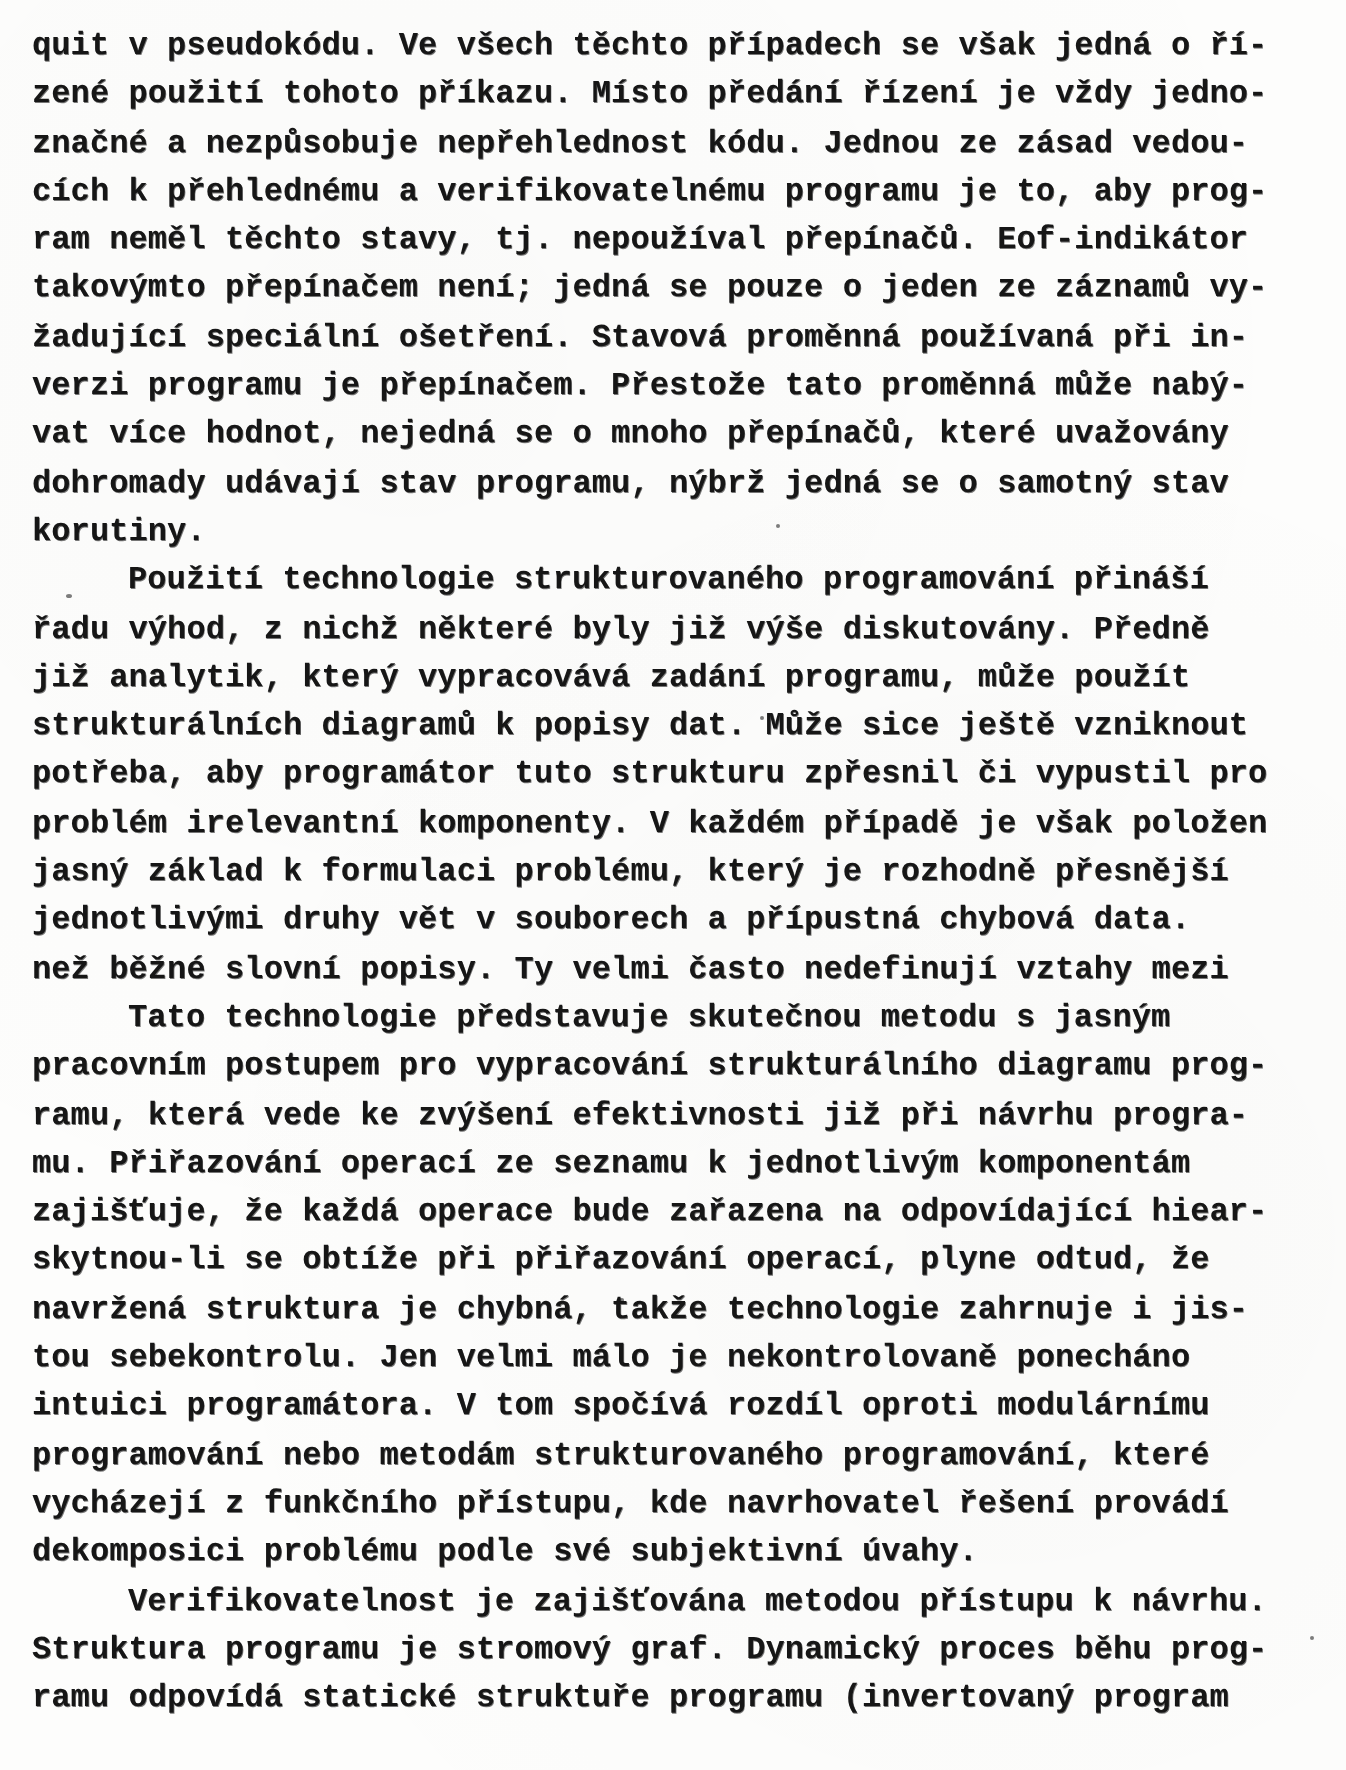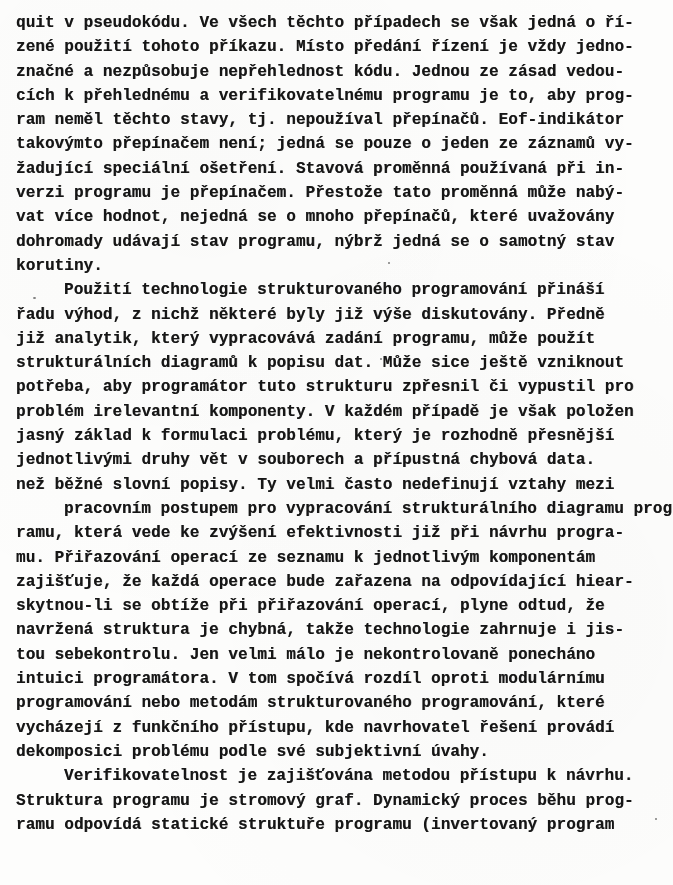--- a/index.html
+++ b/index.html
@@ -71,28 +71,29 @@
         <div class="line">žadující speciální ošetření. Stavová proměnná používaná při in-</div>
         <div class="line">verzi programu je přepínačem. Přestože tato proměnná může nabý-</div>
         <div class="line">vat více hodnot, nejedná se o mnoho přepínačů, které uvažovány</div>
         <div class="line">dohromady udávají stav programu, nýbrž jedná se o samotný stav</div>
         <div class="line">korutiny.</div>
       </div>
       <div class="paragraph indented">
         <div class="line">Použití technologie strukturovaného programování přináší</div>
         <div class="line">řadu výhod, z nichž některé byly již výše diskutovány. Předně</div>
         <div class="line">již analytik, který vypracovává zadání programu, může použít</div>
-        <div class="line">strukturálních diagramů k popisu dat. Může sice ještě vzniknout</div>
+        <div class="line">strukturálních diagramů k popisy dat. Může sice ještě vzniknout</div>
         <div class="line">potřeba, aby programátor tuto strukturu zpřesnil či vypustil pro</div>
         <div class="line">problém irelevantní komponenty. V každém případě je však položen</div>
         <div class="line">jasný základ k formulaci problému, který je rozhodně přesnější</div>
         <div class="line">jednotlivými druhy vět v souborech a přípustná chybová data.</div>
         <div class="line">než běžné slovní popisy. Ty velmi často nedefinují vztahy mezi</div>
       </div>
       <div class="paragraph indented">
+        <div class="line">Tato technologie představuje skutečnou metodu s jasným</div>
         <div class="line">pracovním postupem pro vypracování strukturálního diagramu prog-</div>
         <div class="line">ramu, která vede ke zvýšení efektivnosti již při návrhu progra-</div>
         <div class="line">mu. Přiřazování operací ze seznamu k jednotlivým komponentám</div>
         <div class="line">zajišťuje, že každá operace bude zařazena na odpovídající hiear-</div>
         <div class="line">skytnou-li se obtíže při přiřazování operací, plyne odtud, že</div>
         <div class="line">navržená struktura je chybná, takže technologie zahrnuje i jis-</div>
         <div class="line">tou sebekontrolu. Jen velmi málo je nekontrolovaně ponecháno</div>
         <div class="line">intuici programátora. V tom spočívá rozdíl oproti modulárnímu</div>
         <div class="line">programování nebo metodám strukturovaného programování, které</div>
         <div class="line">vycházejí z funkčního přístupu, kde navrhovatel řešení provádí</div>

